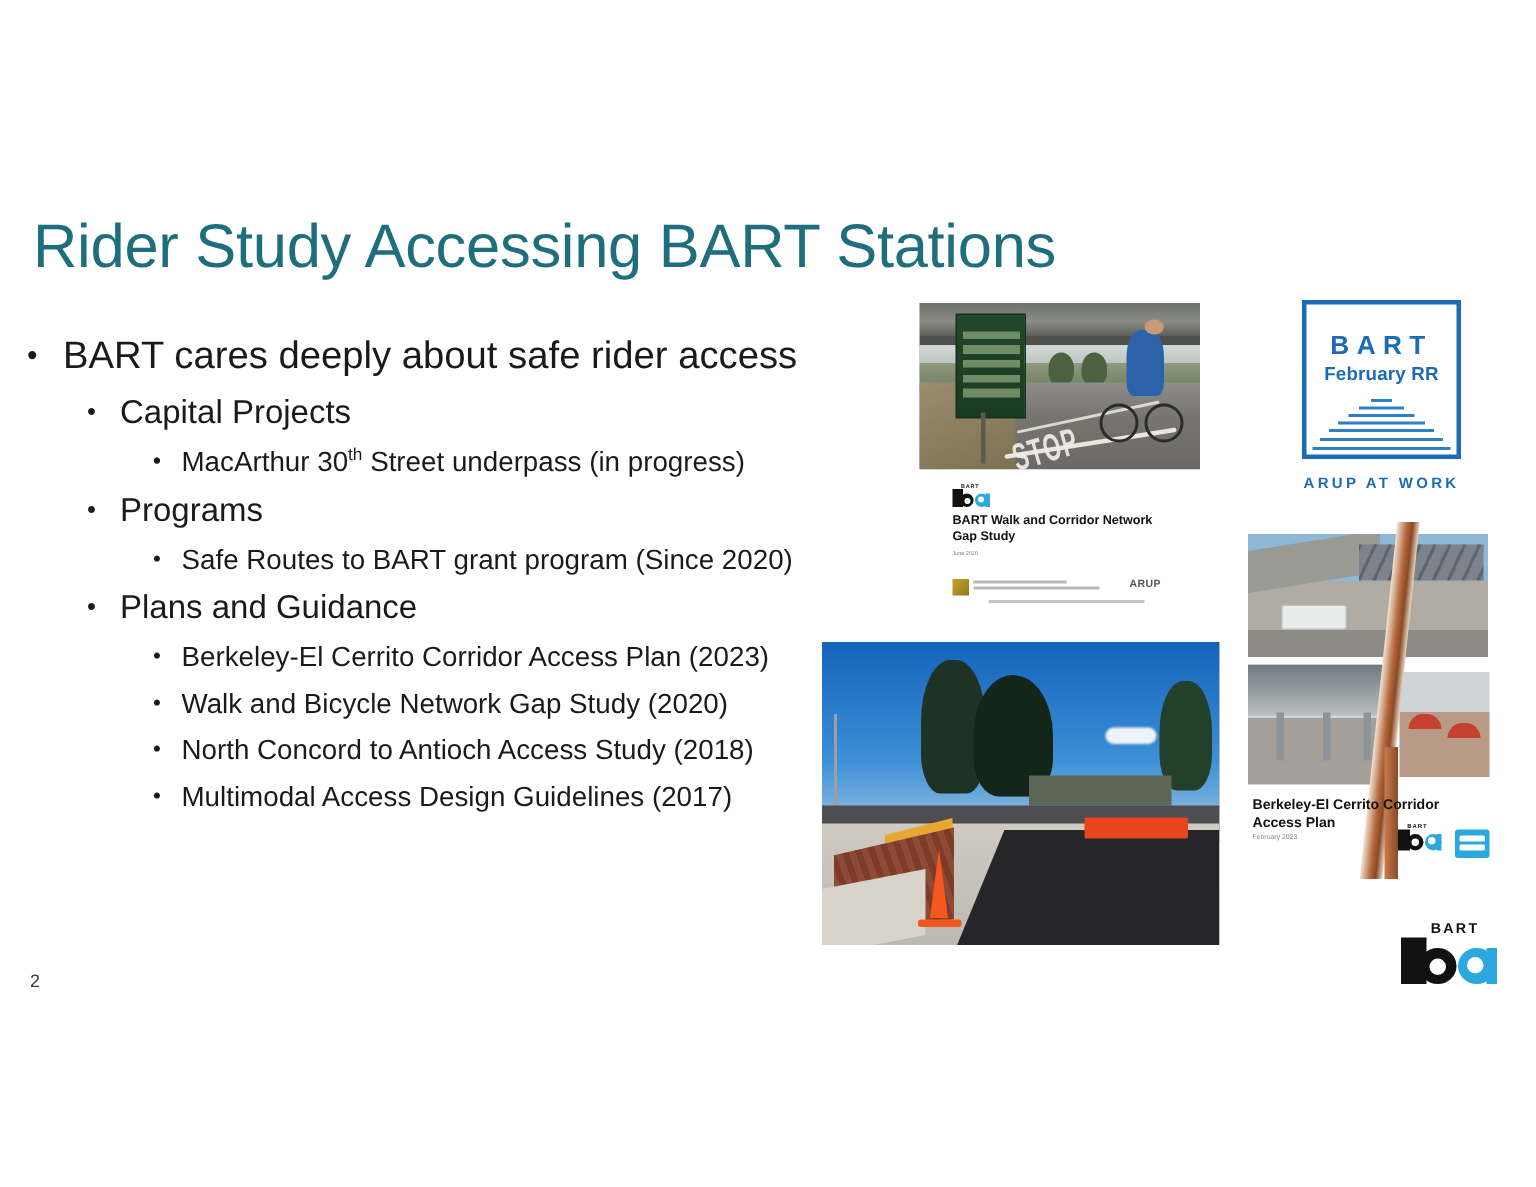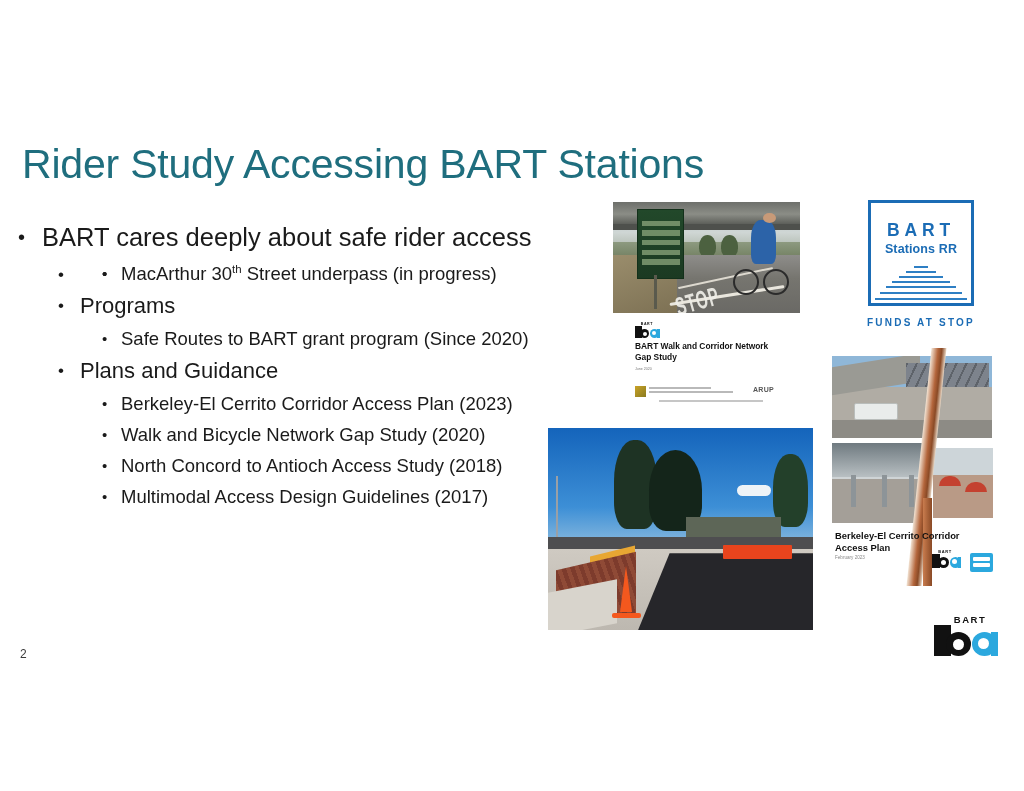--- a/index.html
+++ b/index.html
@@ -193,20 +193,21 @@
 
   <div class="body-col">
 
     <div class="bl lvl1">
       <span class="bul">•</span>
       <span class="tx">BART cares deeply about safe rider access</span>
     </div>
 
     <div class="bl lvl2">
       <span class="bul">•</span>
+      <span class="tx">Capital Projects</span>
     </div>
 
     <div class="bl lvl3">
       <span class="bul">•</span>
     </div>
 
     <div class="bl lvl3">
       <span class="bul">•</span>
       <span class="tx"><span>MacArthur 30</span><sup>th</sup><span> Street underpass (in progress)</span></span>
     </div>
@@ -293,31 +294,31 @@
       <span class="ln l1"></span>
       <span class="ln l2"></span>
       <span class="arup">ARUP</span>
       <span class="l3"></span>
     </div>
   </div>
 
   <div id="logo-rr">
     <div class="frame"></div>
     <div class="bart">BART</div>
-    <div class="meas">Stations RR</div>
+    <div class="meas">February RR</div>
     <div class="tracks">
       <span style="top:0px;width:14px"></span>
       <span style="top:5px;width:30px"></span>
       <span style="top:10px;width:44px"></span>
       <span style="top:15px;width:58px"></span>
       <span style="top:20px;width:70px"></span>
       <span style="top:26px;width:82px"></span>
       <span style="top:32px;width:92px"></span>
     </div>
-    <div class="funds">FUNDS AT STOP</div>
+    <div class="funds">ARUP AT WORK</div>
   </div>
 
   <div id="cover-bec">
     <div class="p1">
       <div class="ov"></div>
       <div class="truss"></div>
       <div class="grnd"></div>
       <div class="bus"></div>
     </div>
     <div class="p2">

